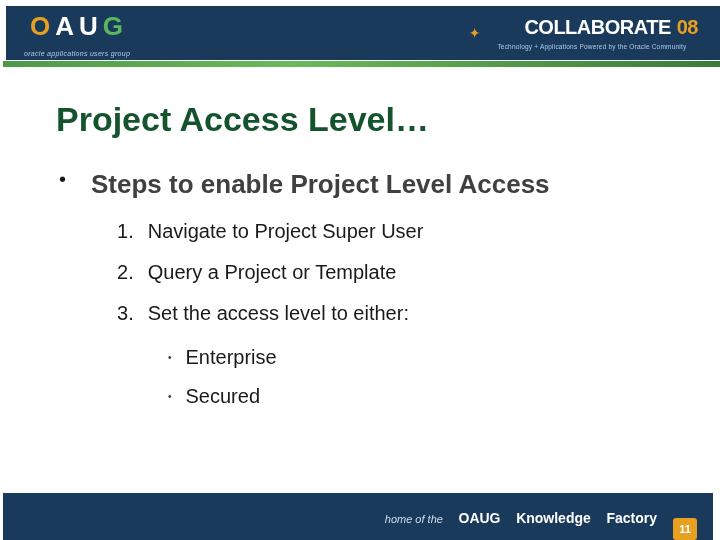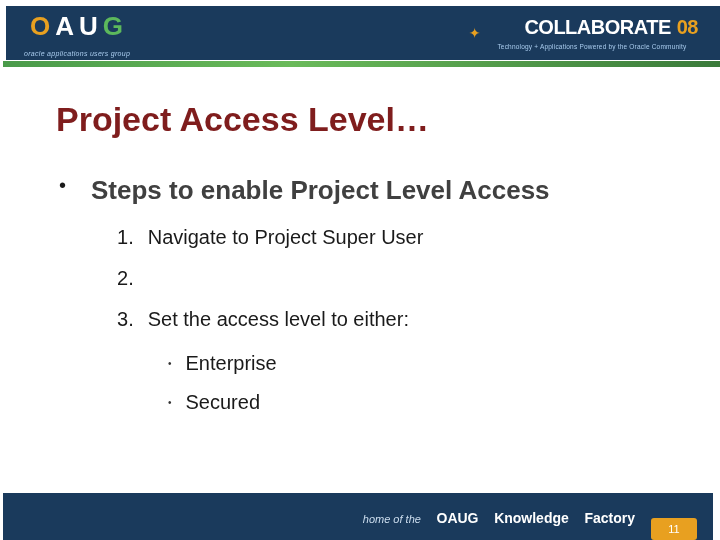--- a/index.html
+++ b/index.html
@@ -120,22 +120,22 @@
       top: 64px;
       left: 0;
       right: 0;
       bottom: 50px;
       padding: 30px 50px 20px 50px;
     }
 
     .slide-title {
       font-size: 34px;
       font-weight: bold;
-      color: #7f1d1d;
-      margin-bottom: 24px;
+      color: #14532d;
+      margin-bottom: 18px;
       font-family: Arial, Helvetica, sans-serif;
     }
 
     .bullet-section {
       display: flex;
       align-items: flex-start;
       gap: 16px;
       margin-bottom: 20px;
     }
 
@@ -231,30 +231,30 @@
     }
 
     .bottom-tagline .factory {
       font-weight: bold;
       font-style: normal;
       color: #ffffff;
       font-size: 14px;
     }
 
     .page-num-badge {
-      width: 46px;
+      width: 24px;
       height: 22px;
       background: #e8a020;
       border-radius: 3px;
       display: flex;
       align-items: center;
       justify-content: center;
       color: #ffffff;
       font-size: 11px;
-      font-weight: normal;
+      font-weight: bold;
       margin-left: 10px;
       margin-top: 22px;
     }
 
     
     .star-decor {
       color: #e8a020;
       font-size: 14px;
       margin-right: 2px;
     }
@@ -295,20 +295,21 @@
     <span class="bullet-dot">•</span>
     <div>
       <div class="bullet-heading">Steps to enable Project Level Access</div>
       <div class="numbered-list">
         <div class="numbered-item">
           <span class="num">1.</span>
           <span>Navigate to Project Super User</span>
         </div>
         <div class="numbered-item">
           <span class="num">2.</span>
+          <span>Query a Project or Template</span>
         </div>
         <div class="numbered-item">
           <span class="num">3.</span>
           <span>Set the access level to either:</span>
         </div>
         <div class="sub-bullets">
           <div class="sub-bullet-item">
             <span class="sub-bullet-dot">•</span>
             <span>Enterprise</span>
           </div>

